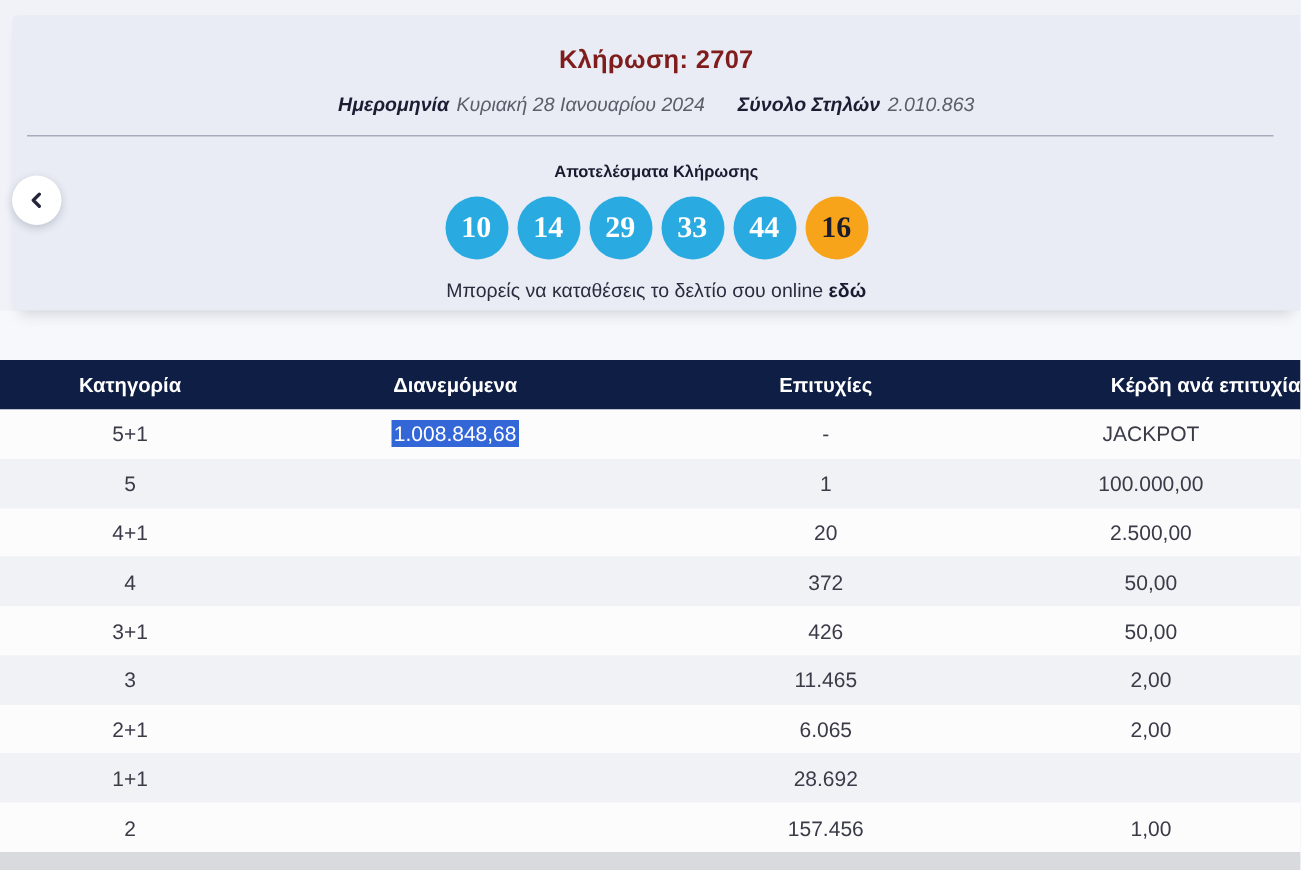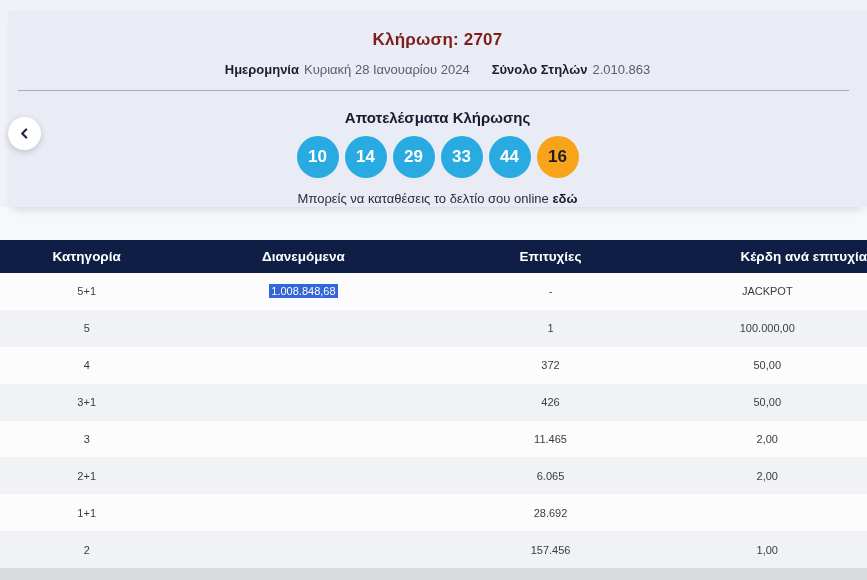--- a/index.html
+++ b/index.html
@@ -32,50 +32,52 @@
     letter-spacing: .2px;
     color: #7f1d1d;
   }
   .draw-meta {
     margin-top: 12px;
     font-size: 13px;
     color: #5b5d6a;
     display: flex;
     justify-content: center;
     gap: 22px;
+    font-style: italic;
   }
   .draw-meta b { color: #1b1d32; font-weight: bold; margin-right: 5px; }
   .divider {
     height: 1px;
     background: #a7acbc;
     margin: 13px 18px 0 10px;
   }
   .results-heading {
     margin-top: 18px;
-    font-size: 15px;
+    font-size: 11px;
     font-weight: bold;
     color: #181a2f;
   }
   .balls {
     margin-top: 10px;
     display: flex;
     justify-content: center;
     align-items: center;
     gap: 6px;
   }
   .ball {
     width: 42px; height: 42px;
     border-radius: 50%;
     background: var(--ball-blue, #29abe2);
     color: #ffffff;
-    font-size: 17px;
-    font-weight: bold;
-    display: flex;
-    align-items: center;
-    justify-content: center;
+    font-size: 20px;
+    font-weight: bold;
+    display: flex;
+    align-items: center;
+    justify-content: center;
+    font-family: Liberation Serif, serif;
   }
   .ball.joker {
     background: var(--ball-orange, #f8a41b);
     color: #1c1d2c;
   }
   .cta-line {
     margin-top: 13px;
     font-size: 13px;
     color: #2a2c3d;
   }
@@ -117,21 +119,21 @@
     font-weight: bold;
   }
   .prize-header .hcell { text-align: center; }
   .prize-header .hcell:last-child { text-align: right; }
   .prize-body { flex: 1; display: flex; flex-direction: column; }
   .prize-row {
     flex: 1;
     display: grid;
     grid-template-columns: 20% 30% 27% 23%;
     align-items: center;
-    font-size: 11px;
+    font-size: 14px;
     color: #3a3b47;
     background: #fcfcfd;
   }
   .prize-row:nth-child(even) { background: #f1f2f6; }
   .prize-row .cell { text-align: center; }
   .selected-value {
     background: var(--selection-blue, #3366d6);
     color: #ffffff;
     padding: 1px 2px;
   }
@@ -193,20 +195,26 @@
         <div class="cell">-</div>
         <div class="cell">JACKPOT</div>
       </div>
       <div class="prize-row">
         <div class="cell">5</div>
         <div class="cell"></div>
         <div class="cell">1</div>
         <div class="cell">100.000,00</div>
       </div>
       <div class="prize-row">
+        <div class="cell">4+1</div>
+        <div class="cell"></div>
+        <div class="cell">20</div>
+        <div class="cell">2.500,00</div>
+      </div>
+      <div class="prize-row">
         <div class="cell">4</div>
         <div class="cell"></div>
         <div class="cell">372</div>
         <div class="cell">50,00</div>
       </div>
       <div class="prize-row">
         <div class="cell">3+1</div>
         <div class="cell"></div>
         <div class="cell">426</div>
         <div class="cell">50,00</div>

